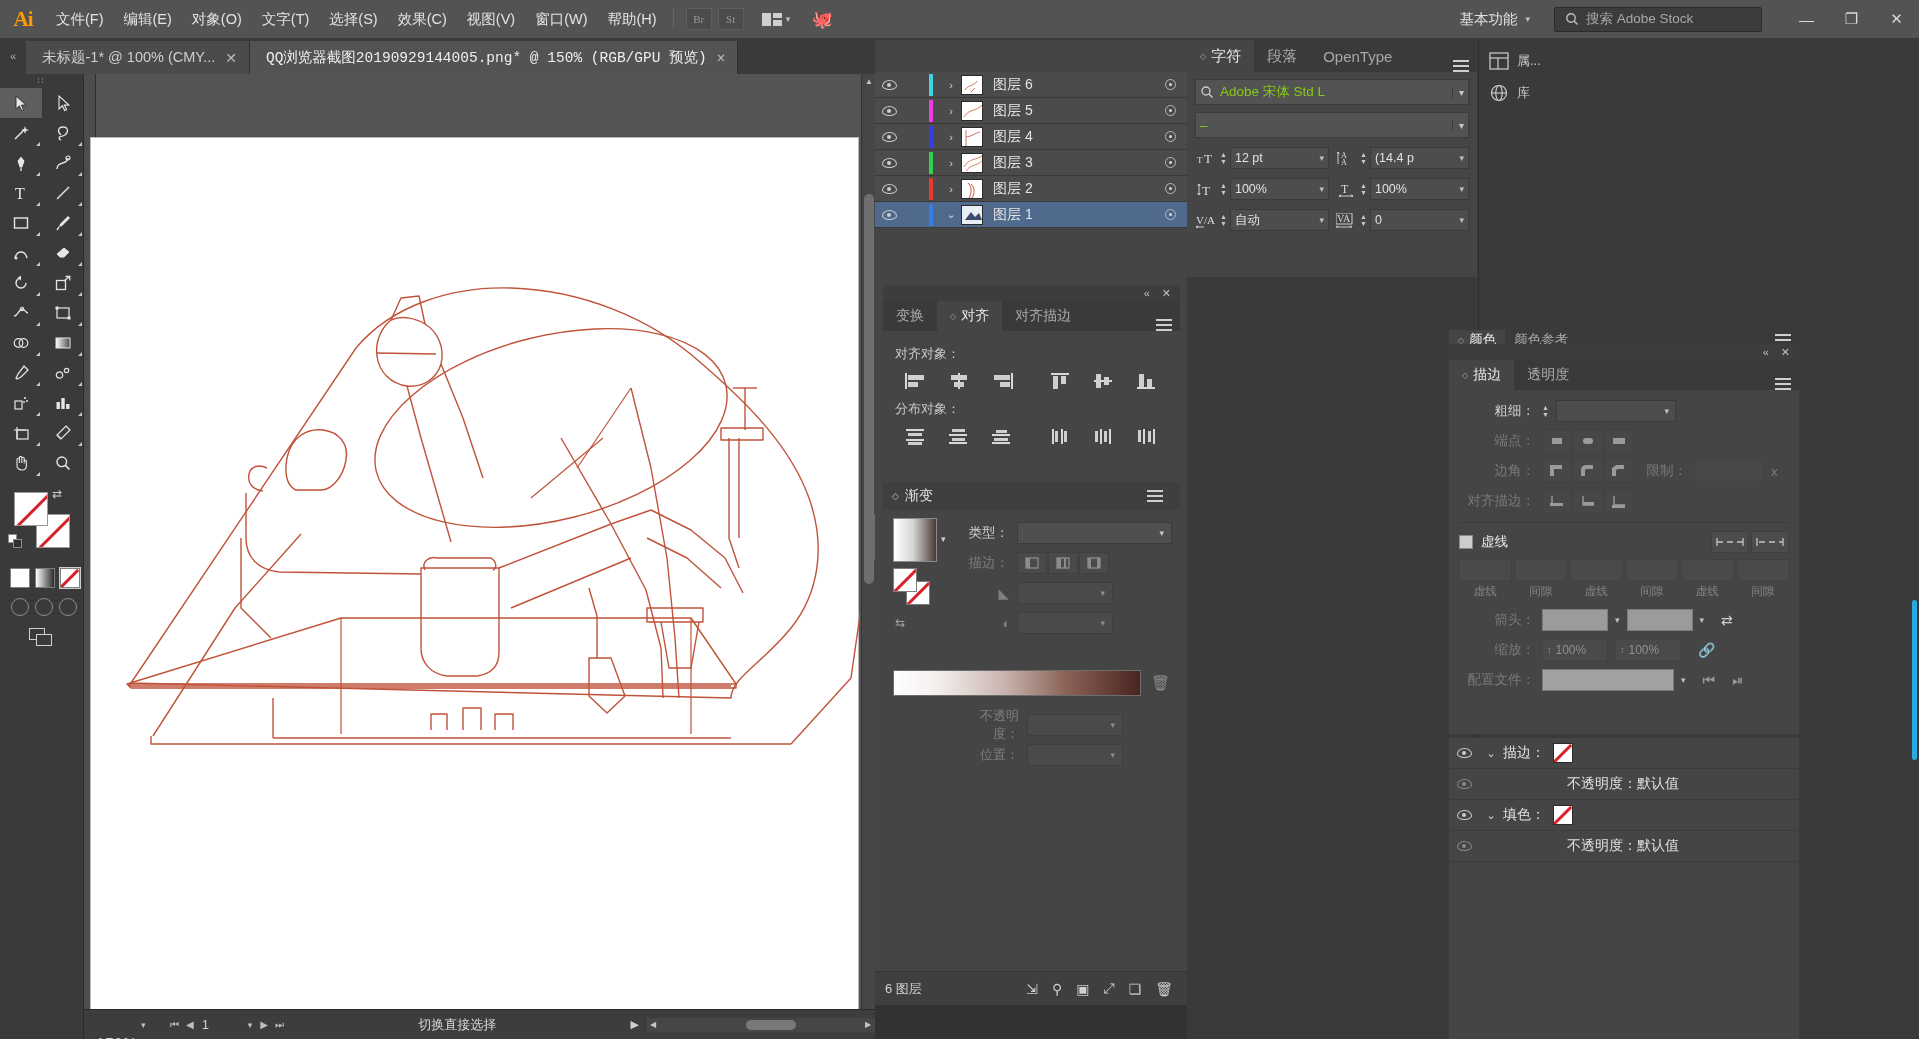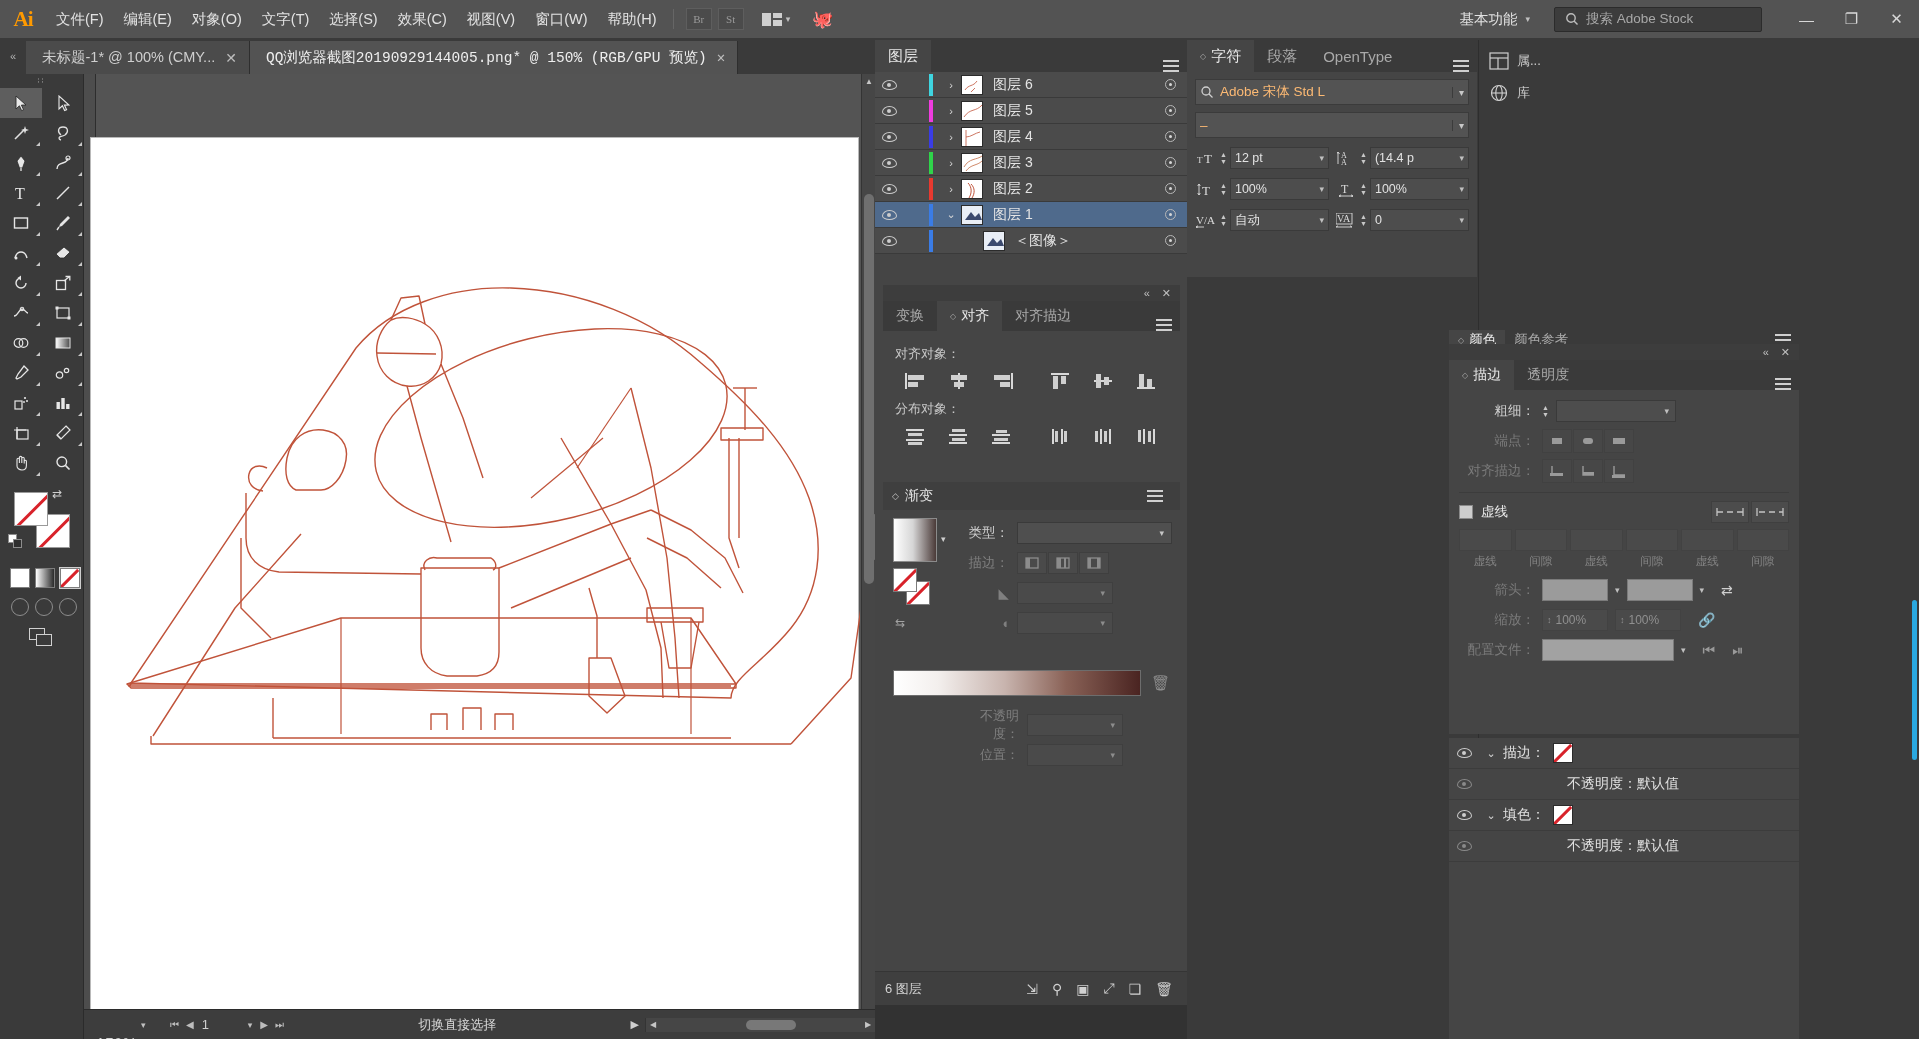--- a/index.html
+++ b/index.html
@@ -339,21 +339,21 @@
     position: absolute; left: 1187px; top: 40px; width: 732px; height: 999px; background: #3a3a3a;
   }
   .char-panel { left: 1187px; top: 40px; width: 290px; height: 237px; background: #454545; }
   .char-tabs { display: flex; align-items: flex-end; height: 32px; background: #3a3a3a; }
   .char-tabs .ptab { height: 32px; font-size: 15px; }
   .char-body { padding: 7px 8px; }
   .font-row {
     display: flex; align-items: center; height: 26px; background: #535353;
     border: 1px solid #3b3b3b; margin-bottom: 7px; padding: 0 4px; gap: 6px;
   }
-  .font-row .fname { flex: 1; font-size: 13.5px; color: #fdba74; }
+  .font-row .fname { flex: 1; font-size: 13.5px; color: #84cc16; }
   .font-row .cv { font-size: 10px; color: #c8c8c8; padding-left: 6px; border-left: 1px solid #3b3b3b; }
   .char-grid { display: grid; grid-template-columns: 1fr 1fr; gap: 5px 6px; }
   .cfield { display: flex; align-items: center; gap: 3px; height: 26px; }
   .cf-icon { width: 22px; color: #dcdcdc; display: flex; align-items: center; justify-content: center; }
   .spin { display: flex; flex-direction: column; gap: 0px; color: #c8c8c8; font-size: 7px; line-height: 7px; }
   .cf-input {
     flex: 1; height: 22px; background: #4d4d4d; border: 1px solid #3a3a3a;
     display: flex; align-items: center; padding: 0 4px; font-size: 12.5px; color: #e2e2e2;
   }
   .cf-input .cv { margin-left: auto; font-size: 9px; color: #c0c0c0; }
@@ -811,30 +811,20 @@
     <div class="status-text">切换直接选择</div>
     <div class="status-arrow">▶</div>
     <div class="hscroll">
       <span class="arr">◀</span>
       <span class="thumb"></span>
       <span class="arr">▶</span>
     </div>
   </div>
 
   <div class="panel layers-panel">
-    <div class="layers-tabbar">
-      <div class="ptab active">
-        <span>图层</span>
-      </div>
-      <div class="hamburger">
-          <i></i>
-          <i></i>
-          <i></i>
-        </div>
-    </div>
 
     <div class="layer-list">
 
       <div class="layer-row">
         <div class="lr-eye">
             <span class="eye-glyph"></span>
           </div>
         <div class="lr-lock"></div>
         <div class="lr-color" style="background:#3fd5e0"></div>
         <div class="lr-twisty">›</div>
@@ -934,39 +924,20 @@
               <rect x="0" y="0" width="22" height="20" fill="#e9eef6"></rect>
               <path d="M3 14 L9 6 L13 11 L17 7 L20 14 Z" fill="#3c4a6e"></path>
             </svg>
         </div>
         <div class="lr-name">图层 1</div>
         <div class="lr-target">
             <span class="target-ring"></span>
           </div>
       </div>
 
-      <div class="layer-row">
-        <div class="lr-eye">
-            <span class="eye-glyph"></span>
-          </div>
-        <div class="lr-lock"></div>
-        <div class="lr-color" style="background:#3a7ce6"></div>
-        <div class="lr-twisty"></div>
-        <div class="lr-sub"></div>
-        <div class="lr-thumb">
-          <svg width="22" height="20" viewBox="0 0 22 20">
-              <rect x="0" y="0" width="22" height="20" fill="#e9eef6"></rect>
-              <path d="M3 14 L9 6 L13 11 L17 7 L20 14 Z" fill="#3c4a6e"></path>
-            </svg>
-        </div>
-        <div class="lr-name">＜图像＞</div>
-        <div class="lr-target">
-            <span class="target-ring"></span>
-          </div>
-      </div>
 
     </div>
 
     <div class="layers-footer">
       <div class="count">6 图层</div>
       <div class="lf-icons">
         <span class="ic">⇲</span>
         <span class="ic">⚲</span>
         <span class="ic">▣</span>
         <span class="ic">⤢</span>
@@ -1381,20 +1352,43 @@
               </svg>
           </span>
           <span class="sp-btn dim">
             <svg width="18" height="14" viewBox="0 0 18 14">
                 <rect x="3" y="4" width="12" height="6" fill="#9a9a9a"></rect>
               </svg>
           </span>
         </span>
       </div>
 
+      <div class="sp-row">
+        <span class="sp-lbl dim">边角：</span>
+        <span class="sp-btns">
+          <span class="sp-btn dim">
+            <svg width="18" height="14" viewBox="0 0 18 14">
+                <path d="M4 12 L4 3 L14 3" stroke="#9a9a9a" stroke-width="4" fill="none"></path>
+              </svg>
+          </span>
+          <span class="sp-btn dim">
+            <svg width="18" height="14" viewBox="0 0 18 14">
+                <path d="M4 12 L4 6 Q4 3 8 3 L14 3" stroke="#9a9a9a" stroke-width="4" fill="none"></path>
+              </svg>
+          </span>
+          <span class="sp-btn dim">
+            <svg width="18" height="14" viewBox="0 0 18 14">
+                <path d="M4 12 L4 5 L7 3 L14 3" stroke="#9a9a9a" stroke-width="4" fill="none"></path>
+              </svg>
+          </span>
+        </span>
+        <span class="sp-lbl dim" style="width:46px">限制：</span>
+        <span class="sp-input dim" style="width:70px"></span>
+        <span class="sp-lbl dim" style="width:12px;text-align:left">x</span>
+      </div>
 
       <div class="sp-row">
         <span class="sp-lbl dim">对齐描边：</span>
         <span class="sp-btns">
           <span class="sp-btn dim">
             <svg width="18" height="14" viewBox="0 0 18 14">
                 <path d="M4 2 L4 11 L15 11" stroke="#9a9a9a" stroke-width="1.4" fill="none"></path>
                 <rect x="2" y="9" width="13" height="3" fill="#9a9a9a"></rect>
               </svg>
           </span>

